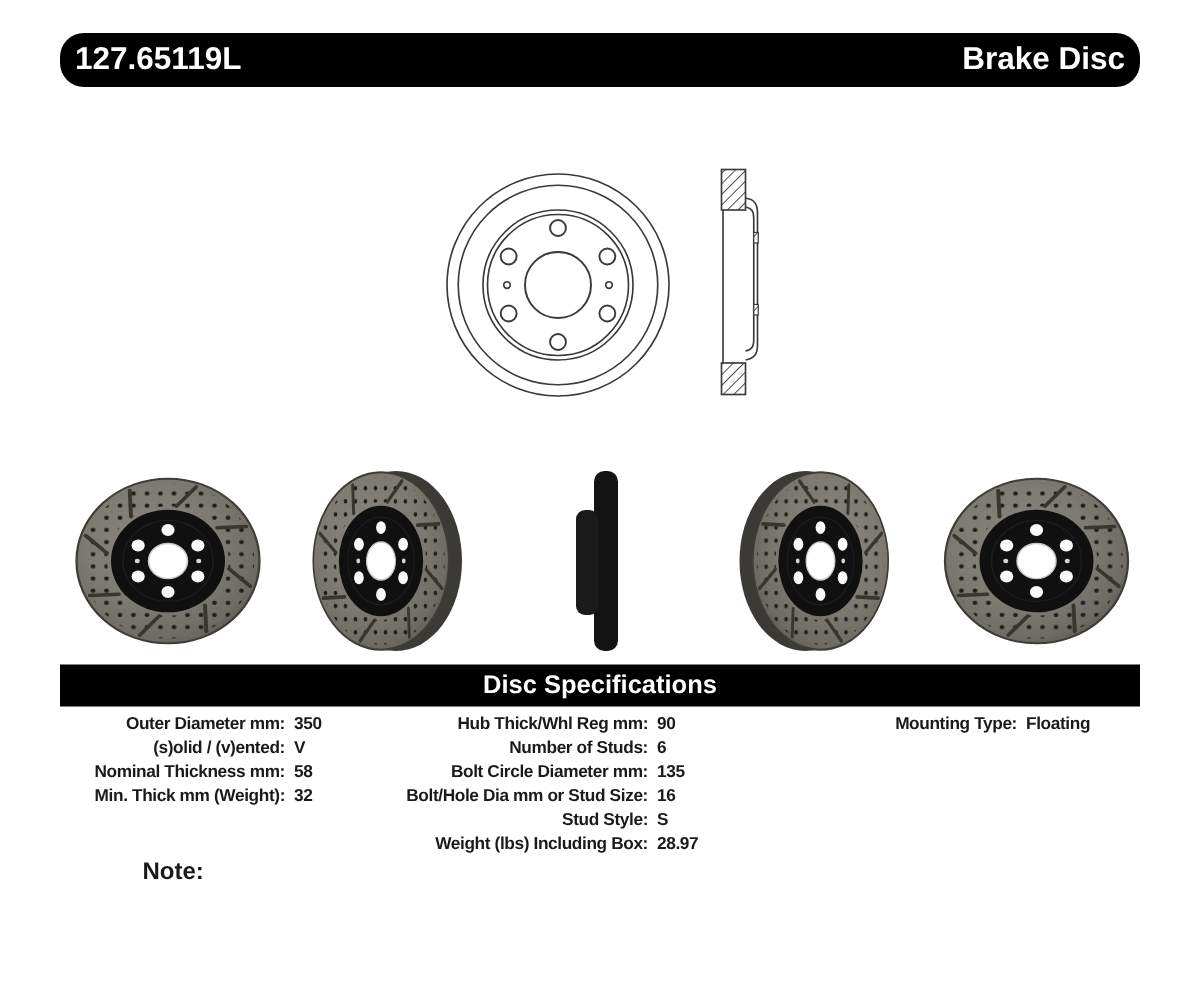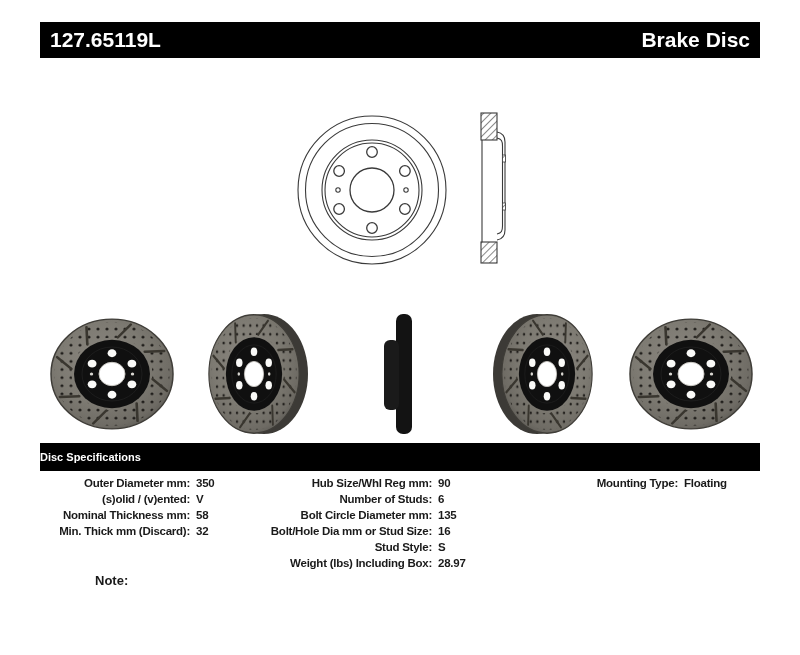--- a/index.html
+++ b/index.html
@@ -4,32 +4,32 @@
 <style>
   html,body{margin:0;padding:0;background:#fff;}
   .page{
     position:relative;width:800px;height:655px;background:#ffffff;
     font-family:"Liberation Sans",sans-serif;color:#1a1a1a;overflow:hidden;
   }
   .bar{
     position:absolute;left:40px;width:720px;background:#000000;color:#ffffff;
     display:flex;align-items:center;box-sizing:border-box;font-weight:bold;
   }
-  .header-bar{top:22px;height:36px;justify-content:space-between;padding:0 10px;font-size:21px;}
-  .spec-bar{top:443px;height:28px;font-size:11px;}
+  .header-bar{top:22px;height:36px;justify-content:space-between;padding:0 10px;font-size:21px;border-radius:16px;}
+  .spec-bar{top:443px;height:28px;justify-content:center;font-size:17px;}
   .drawing,.photo{position:absolute;}
   .specs{position:absolute;top:475px;left:0;width:800px;font-size:11.5px;font-weight:bold;letter-spacing:-0.25px;}
   .spec-col{position:absolute;top:0;}
   .col-left{left:40px;width:250px;--lw:150px;}
   .col-middle{left:280px;width:260px;--lw:152px;}
   .col-right{left:556px;width:240px;--lw:122px;}
   .spec-row{display:flex;height:16px;line-height:16px;}
   .spec-label{display:flex;justify-content:flex-end;width:var(--lw);white-space:nowrap;}
   .spec-value{margin-left:6px;white-space:nowrap;}
-  .note{position:absolute;left:95px;top:573px;font-size:13px;font-weight:bold;}
+  .note{position:absolute;left:95px;top:573px;font-size:16px;font-weight:bold;}
 </style>
 </head>
 <body>
 
 <div class="page">
 
   <svg width="0" height="0" style="position:absolute" aria-hidden="true">
     <defs>
       <radialGradient id="faceGrad" cx="42%" cy="40%" r="68%">
         <stop offset="0%" stop-color="#8b8780"></stop>
@@ -163,28 +163,28 @@
       </div>
       <div class="spec-row">
         <span class="spec-label">(s)olid / (v)ented:</span>
         <span class="spec-value">V</span>
       </div>
       <div class="spec-row">
         <span class="spec-label">Nominal Thickness mm:</span>
         <span class="spec-value">58</span>
       </div>
       <div class="spec-row">
-        <span class="spec-label">Min. Thick mm (Discard):</span>
+        <span class="spec-label">Min. Thick mm (Weight):</span>
         <span class="spec-value">32</span>
       </div>
     </div>
 
     <div class="spec-col col-middle">
       <div class="spec-row">
-        <span class="spec-label">Hub Size/Whl Reg mm:</span>
+        <span class="spec-label">Hub Thick/Whl Reg mm:</span>
         <span class="spec-value">90</span>
       </div>
       <div class="spec-row">
         <span class="spec-label">Number of Studs:</span>
         <span class="spec-value">6</span>
       </div>
       <div class="spec-row">
         <span class="spec-label">Bolt Circle Diameter mm:</span>
         <span class="spec-value">135</span>
       </div>

